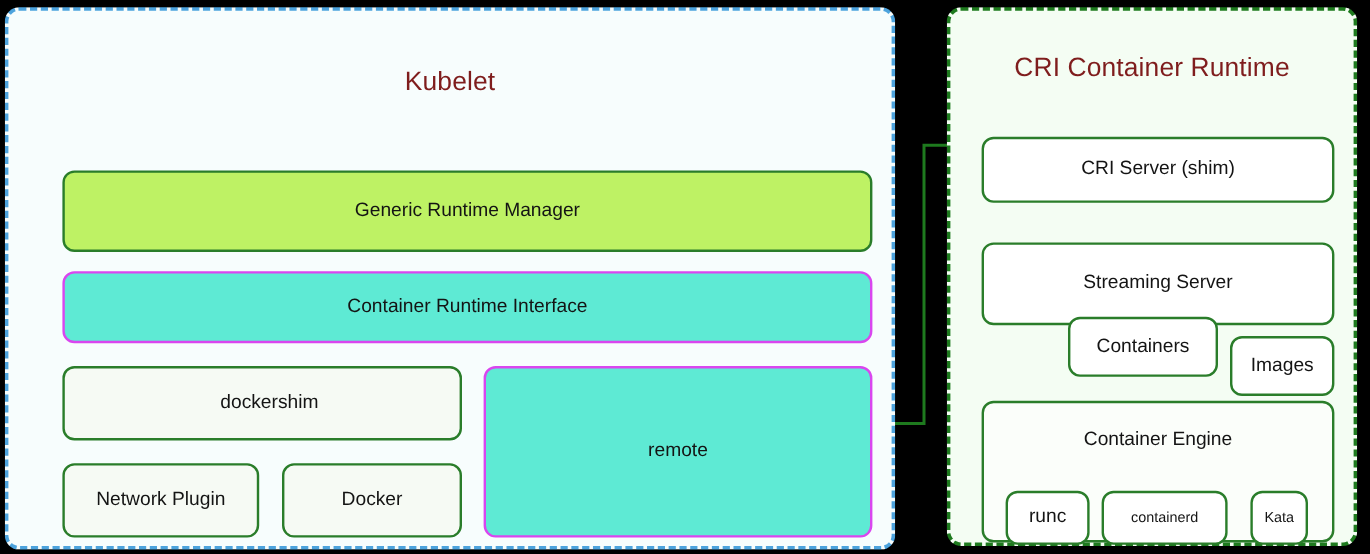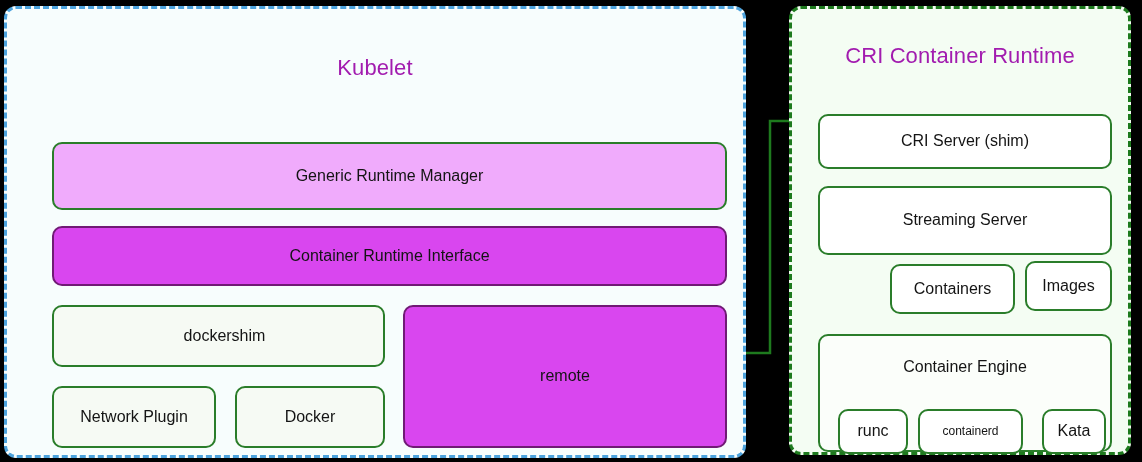--- a/index.html
+++ b/index.html
@@ -41,21 +41,21 @@
     background: #f4fdf3;
     border: 3px dashed #1e7a1e;
   }
 
   .panel-title {
     position: absolute;
     left: 0;
     width: 100%;
     text-align: center;
     font-size: 22px;
-    color: #a21caf;
+    color: #7f1d1d;
     letter-spacing: 0.1px;
   }
   .panel-kubelet .panel-title { top: 46px; }
   .panel-cri .panel-title { top: 34px; }
 
   
   .box {
     position: absolute;
     box-sizing: border-box;
     display: flex;
@@ -65,25 +65,25 @@
     text-align: center;
     color: #141414;
     line-height: 1.15;
     margin-top: 15px;
   }
   .box-label { pointer-events: none; }
 
   
   .v-green-lav {
     border: 2px solid #2a7d2a;
-    background: #f0abfc;
+    background: #bef264;
   }
   .v-cyan {
-    border: 2px solid #701a75;
-    background: #d946ef;
+    border: 2px solid #d946ef;
+    background: #5eead4;
   }
   .v-green-pale {
     border: 2px solid #2a7d2a;
     background: #f6faf4;
   }
   .v-green-white {
     border: 2px solid #2a7d2a;
     background: #ffffff;
   }
   .v-green-engine {
@@ -94,38 +94,38 @@
   
   .b-grm     { left: 45px;  top: 118px; width: 675px; height: 68px;  font-size: 16px; }
   .b-cri-if  { left: 45px;  top: 202px; width: 675px; height: 60px;  font-size: 16px; }
   .b-dockershim { left: 45px; top: 281px; width: 333px; height: 62px; font-size: 16px; padding-left: 12px; }
   .b-netplugin  { left: 45px; top: 362px; width: 164px; height: 62px; font-size: 16px; }
   .b-docker     { left: 228px; top: 362px; width: 150px; height: 62px; font-size: 16px; }
   .b-remote     { left: 396px; top: 281px; width: 324px; height: 143px; font-size: 16px; }
 
   
   .b-criserver  { left: 26px; top: 90px;  width: 294px; height: 55px; font-size: 16px; }
-  .b-streaming  { left: 26px; top: 162px; width: 294px; height: 69px; font-size: 16px; justify-content: center; }
+  .b-streaming  { left: 26px; top: 178px; width: 294px; height: 69px; font-size: 16px; justify-content: center; }
   .b-cni        { left: 26px; top: 240px; width: 62px;  height: 50px; font-size: 16px; }
   .b-containers { left: 98px; top: 240px; width: 125px; height: 50px; font-size: 16px; }
-  .b-images     { left: 233px; top: 237px; width: 87px; height: 50px; font-size: 16px; }
+  .b-images     { left: 233px; top: 256px; width: 87px; height: 50px; font-size: 16px; }
   .b-engine     { left: 26px; top: 310px; width: 294px; height: 118px; }
 
   .engine-title {
     position: absolute;
     left: 0;
     top: 22px;
     width: 100%;
     text-align: center;
     font-size: 16px;
     color: #141414;
   }
   .b-runc       { left: 18px; top: 58px; width: 70px;  height: 45px; font-size: 16px; }
   .b-containerd { left: 98px; top: 58px; width: 105px; height: 45px; font-size: 12px; }
-  .b-kata       { left: 222px; top: 58px; width: 64px; height: 45px; font-size: 16px; }
+  .b-kata       { left: 222px; top: 58px; width: 48px; height: 45px; font-size: 12px; }
 
   
   .connector {
     position: absolute;
     left: 0;
     top: 0;
     width: 1142px;
     height: 462px;
     pointer-events: none;
   }

